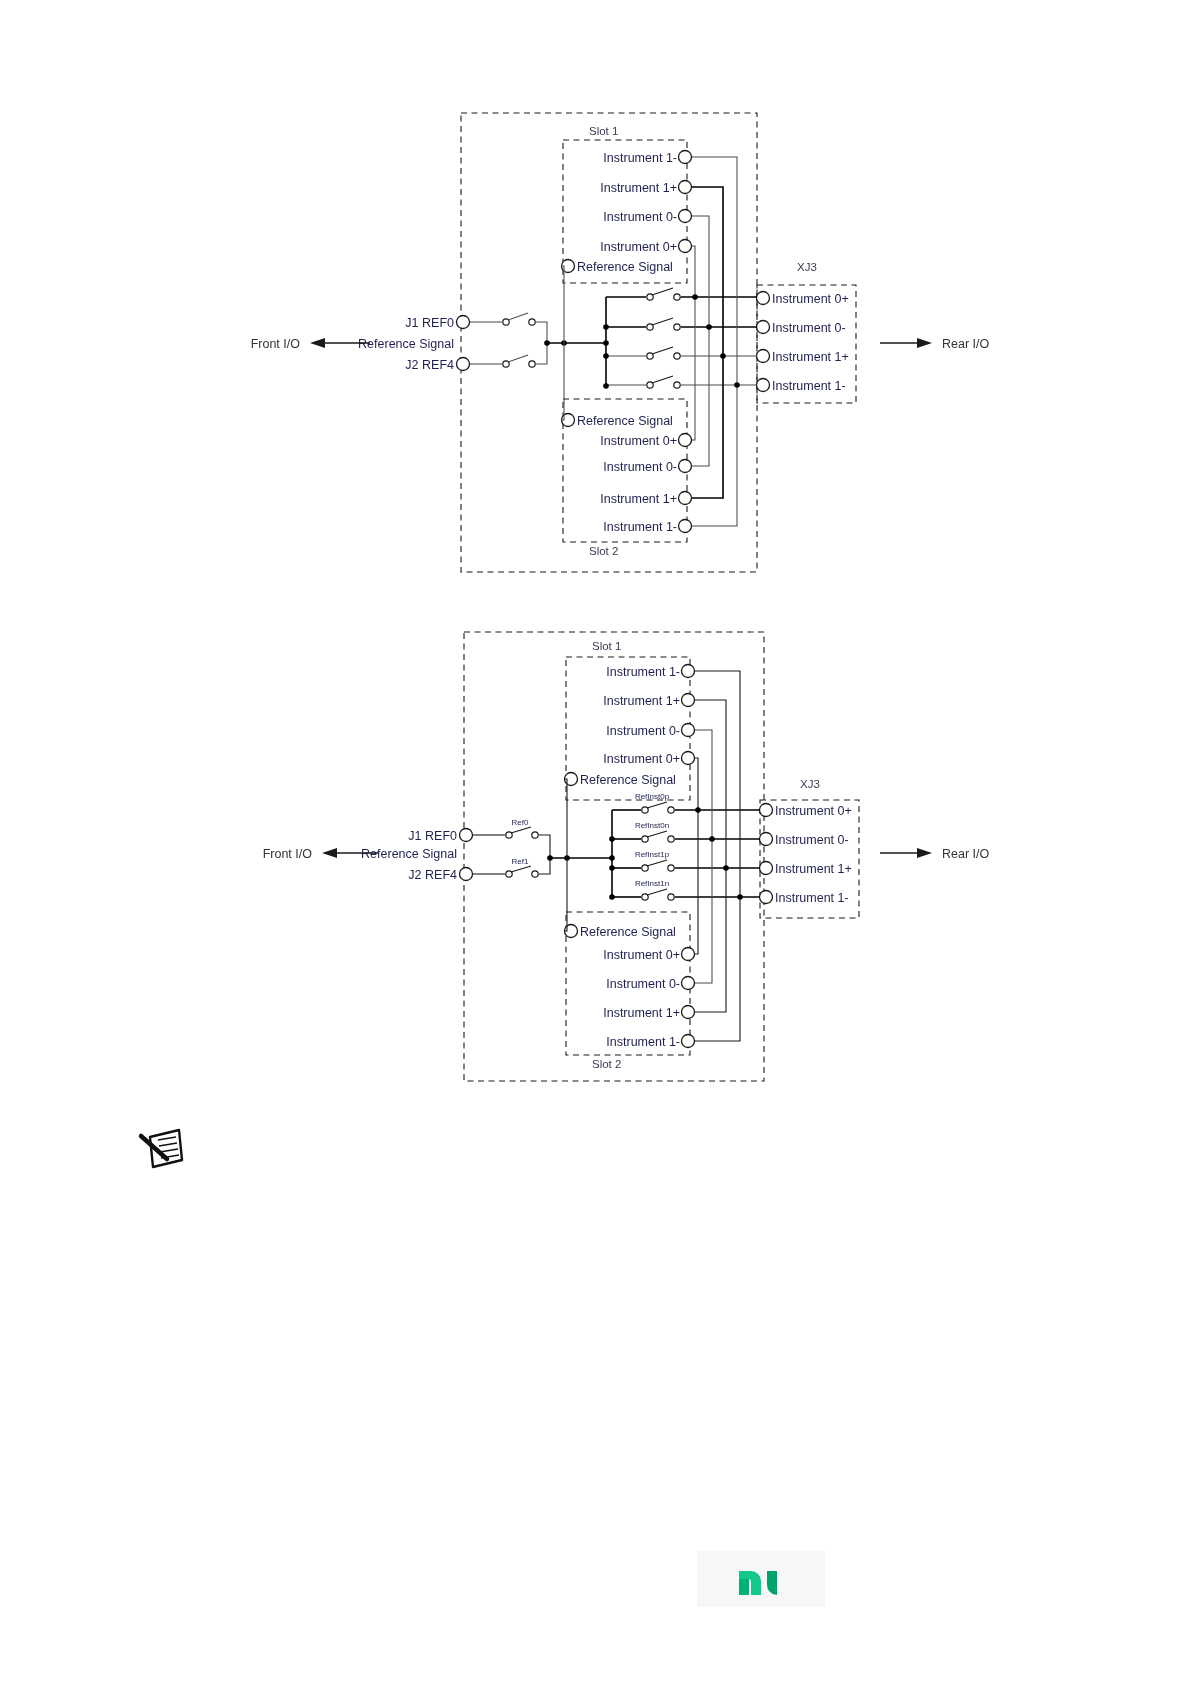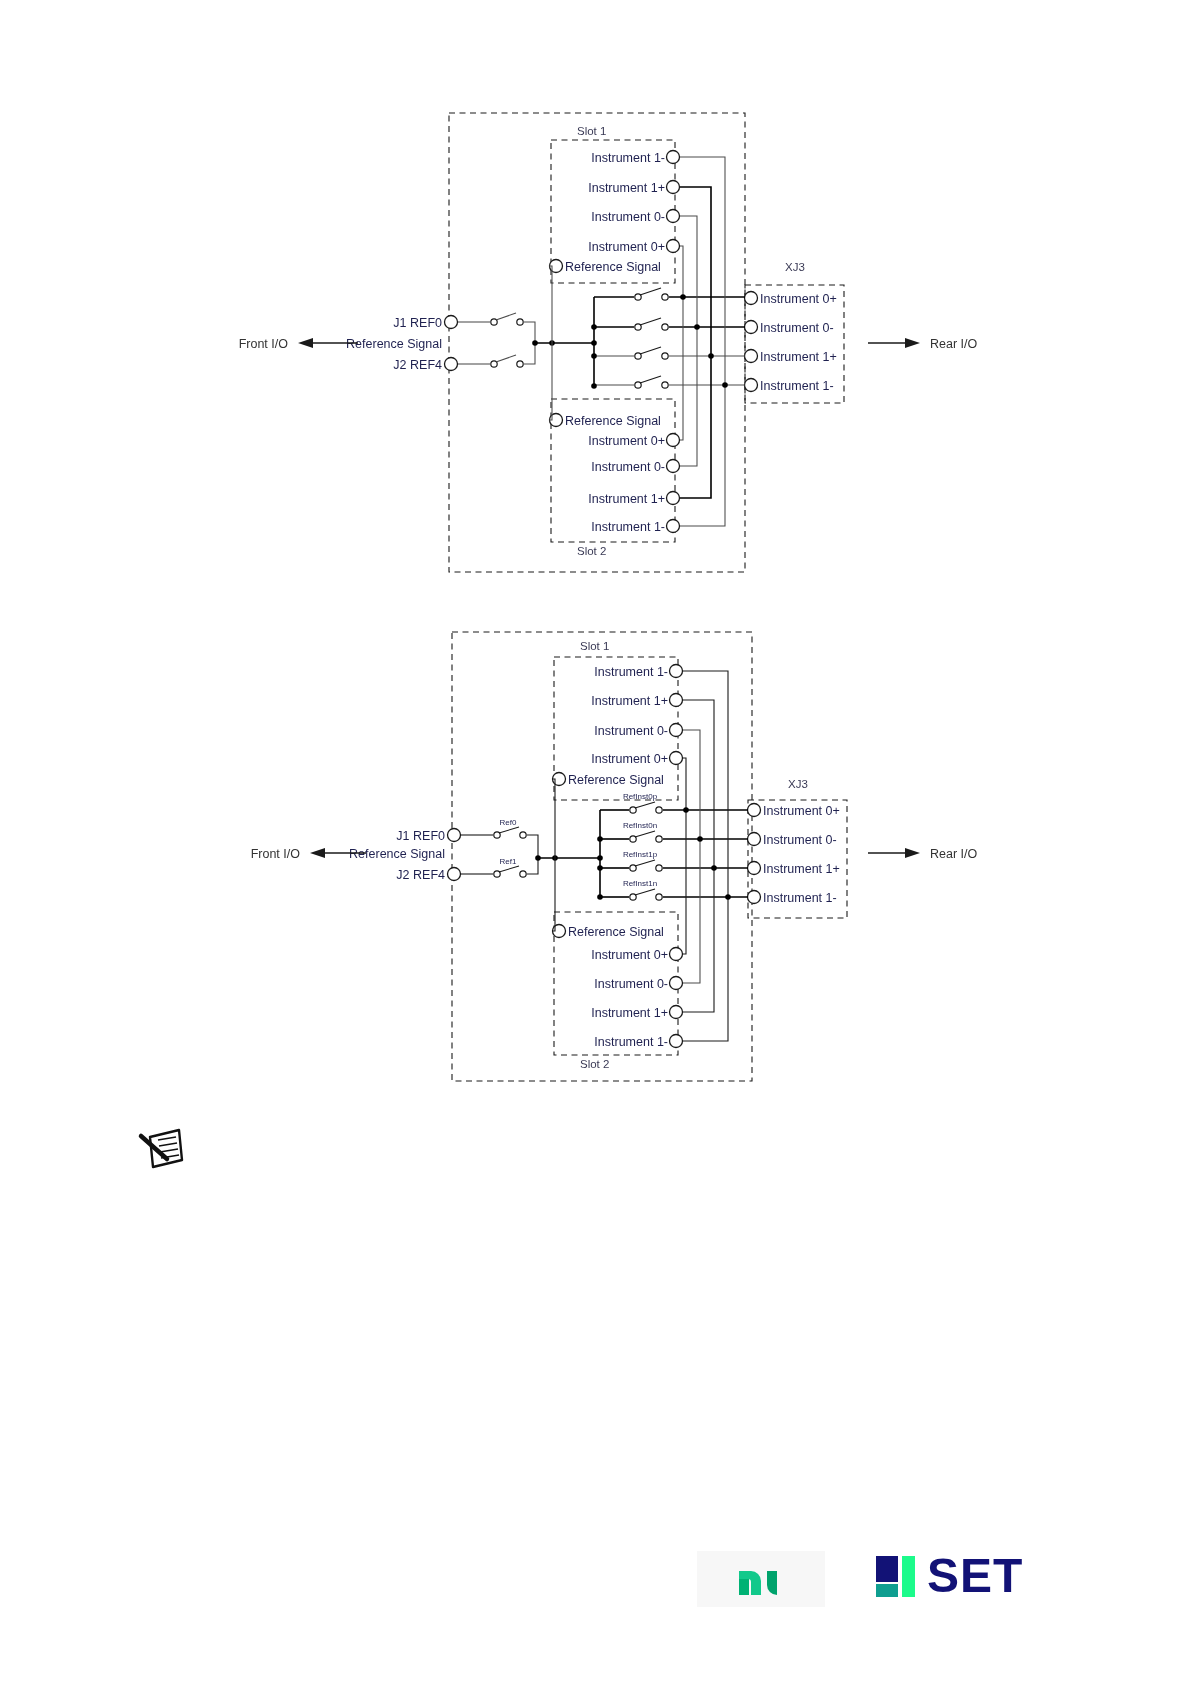--- a/index.html
+++ b/index.html
@@ -15,21 +15,21 @@
     font-family: "Liberation Sans", sans-serif;
     color: #1a1a2e;
     overflow: hidden;
   }
   .page {
     position: absolute;
     inset: 0;
   }
   .diagram {
     position: absolute;
-    left: 0;
+    left: 12px;
     width: 1171px;
   }
   #diagram-1 { top: 0px; height: 620px; }
   #diagram-2 { top: 620px; height: 480px; }
 
   svg { display: block; overflow: visible; }
 
   .lbl {
     font-family: "Liberation Sans", sans-serif;
     fill: #1f2150;
@@ -397,22 +397,14 @@
 
   <div id="logo-ni">
     <svg width="128" height="56" viewBox="0 0 128 56" xmlns="http://www.w3.org/2000/svg">
       <rect x="0" y="0" width="128" height="56" fill="#f7f7f7"></rect>
       <path d="M42 20 h10 v24 h-10 z" fill="#00b274"></path>
       <path d="M42 20 h12 a10 10 0 0 1 10 10 v14 h-10 v-13 a3 3 0 0 0 -3 -3 h-9 z" fill="#12c98b"></path>
       <path d="M70 20 h10 v24 a10 10 0 0 1 -10 -10 z" fill="#00a36c"></path>
     </svg>
   </div>
 
-  <div id="logo-set">
-    <svg width="42" height="48" viewBox="0 0 42 48" xmlns="http://www.w3.org/2000/svg">
-      <rect x="0" y="4" width="22" height="26" fill="#121276"></rect>
-      <rect x="0" y="32" width="22" height="13" fill="#0f9e90"></rect>
-      <rect x="26" y="4" width="13" height="41" fill="#1cfb8b"></rect>
-    </svg>
-    <div id="set-text">SET</div>
-  </div>
 
 </div>
 
 </body></html>

